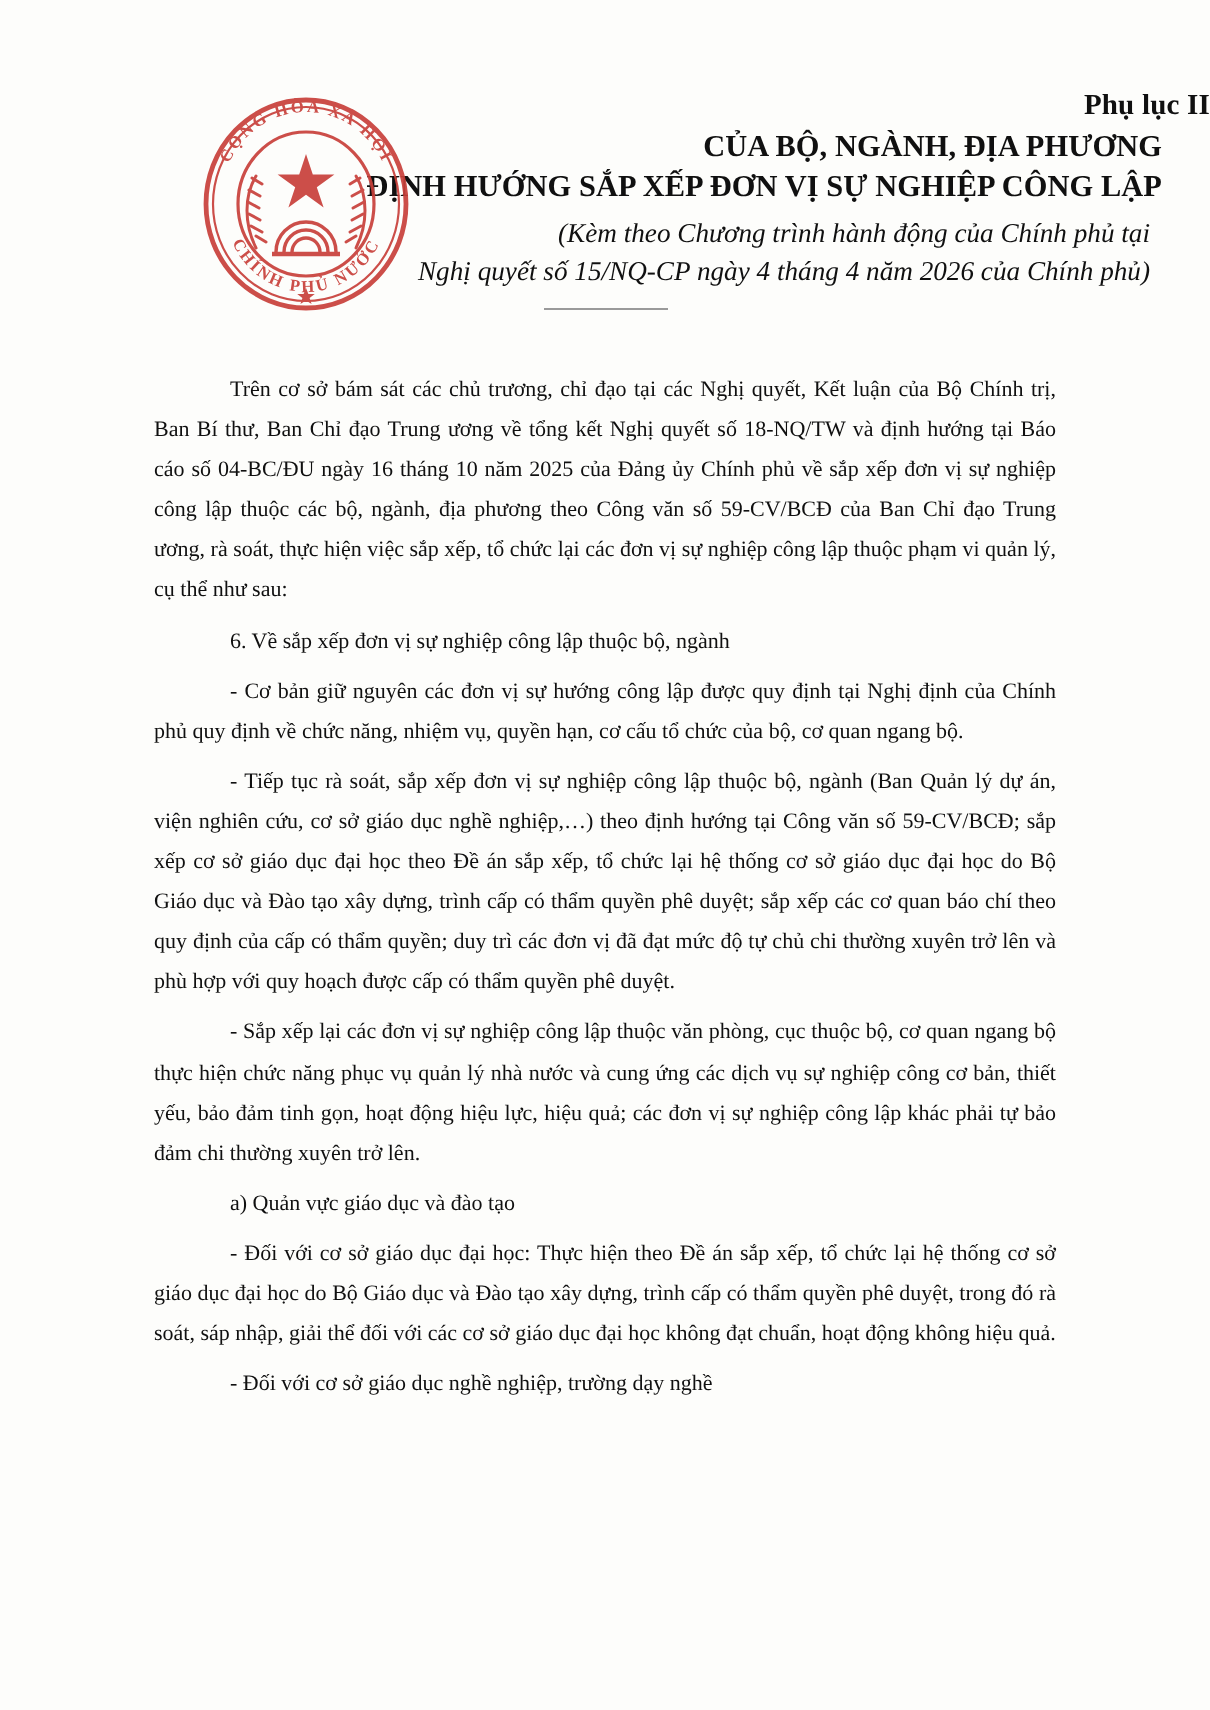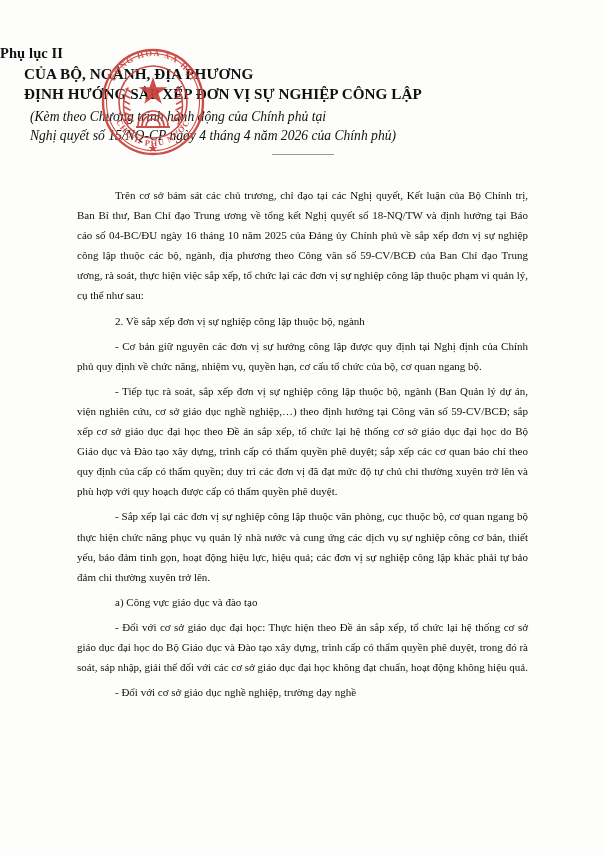--- a/index.html
+++ b/index.html
@@ -31,21 +31,21 @@
     opacity: .92;
   }
   .seal svg { display: block; width: 100%; height: 100%; }
 
   
   .header {
     position: absolute;
     left: 0;
     top: 44px;
     width: 605px;
-    text-align: left;
+    text-align: right;
     z-index: 2;
   }
   .appendix-label {
     font-size: 14.5px;
     font-weight: bold;
     letter-spacing: .1px;
     line-height: 19px;
     margin-bottom: 1px;
   }
   .doc-title {
@@ -144,23 +144,23 @@
     </div>
     <div class="doc-subtitle">
       <div>(Kèm theo Chương trình hành động của Chính phủ tại</div>
       <div>Nghị quyết số 15/NQ-CP ngày 4 tháng 4 năm 2026 của Chính phủ)</div>
     </div>
     <div class="rule"></div>
   </div>
 
   <div class="body">
     <p class="para">Trên cơ sở bám sát các chủ trương, chỉ đạo tại các Nghị quyết, Kết luận của Bộ Chính trị, Ban Bí thư, Ban Chỉ đạo Trung ương về tổng kết Nghị quyết số 18-NQ/TW và định hướng tại Báo cáo số 04-BC/ĐU ngày 16 tháng 10 năm 2025 của Đảng ủy Chính phủ về sắp xếp đơn vị sự nghiệp công lập thuộc các bộ, ngành, địa phương theo Công văn số 59-CV/BCĐ của Ban Chỉ đạo Trung ương, rà soát, thực hiện việc sắp xếp, tổ chức lại các đơn vị sự nghiệp công lập thuộc phạm vi quản lý, cụ thể như sau:</p>
-    <p class="para gap-before">2. Về sắp xếp đơn vị sự nghiệp công lập thuộc bộ, ngành</p>
+    <p class="para gap-before">6. Về sắp xếp đơn vị sự nghiệp công lập thuộc bộ, ngành</p>
     <p class="para gap-before">- Cơ bản giữ nguyên các đơn vị sự hướng công lập được quy định tại Nghị định của Chính phủ quy định về chức năng, nhiệm vụ, quyền hạn, cơ cấu tổ chức của bộ, cơ quan ngang bộ.</p>
     <p class="para gap-before">- Tiếp tục rà soát, sắp xếp đơn vị sự nghiệp công lập thuộc bộ, ngành (Ban Quản lý dự án, viện nghiên cứu, cơ sở giáo dục nghề nghiệp,…) theo định hướng tại Công văn số 59-CV/BCĐ; sắp xếp cơ sở giáo dục đại học theo Đề án sắp xếp, tổ chức lại hệ thống cơ sở giáo dục đại học do Bộ Giáo dục và Đào tạo xây dựng, trình cấp có thẩm quyền phê duyệt; sắp xếp các cơ quan báo chí theo quy định của cấp có thẩm quyền; duy trì các đơn vị đã đạt mức độ tự chủ chi thường xuyên trở lên và phù hợp với quy hoạch được cấp có thẩm quyền phê duyệt.</p>
     <p class="para gap-before">- Sắp xếp lại các đơn vị sự nghiệp công lập thuộc văn phòng, cục thuộc bộ, cơ quan ngang bộ thực hiện chức năng phục vụ quản lý nhà nước và cung ứng các dịch vụ sự nghiệp công cơ bản, thiết yếu, bảo đảm tinh gọn, hoạt động hiệu lực, hiệu quả; các đơn vị sự nghiệp công lập khác phải tự bảo đảm chi thường xuyên trở lên.</p>
-    <p class="para gap-before">a) Công vực giáo dục và đào tạo</p>
+    <p class="para gap-before">a) Quản vực giáo dục và đào tạo</p>
     <p class="para gap-before">- Đối với cơ sở giáo dục đại học: Thực hiện theo Đề án sắp xếp, tổ chức lại hệ thống cơ sở giáo dục đại học do Bộ Giáo dục và Đào tạo xây dựng, trình cấp có thẩm quyền phê duyệt, trong đó rà soát, sáp nhập, giải thể đối với các cơ sở giáo dục đại học không đạt chuẩn, hoạt động không hiệu quả.</p>
     <p class="para gap-before">- Đối với cơ sở giáo dục nghề nghiệp, trường dạy nghề</p>
 
   </div>
 
 </div>
 
 </body></html>

